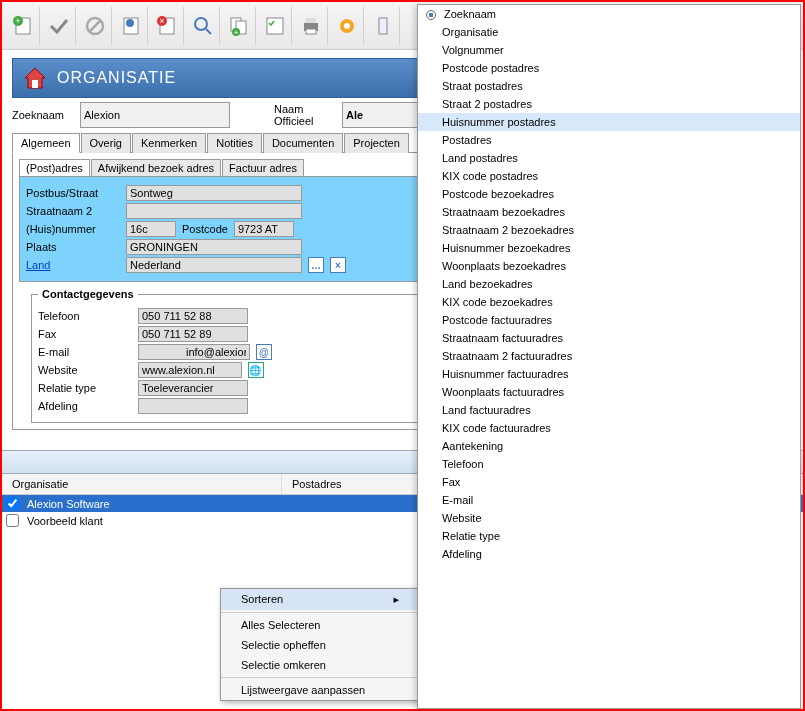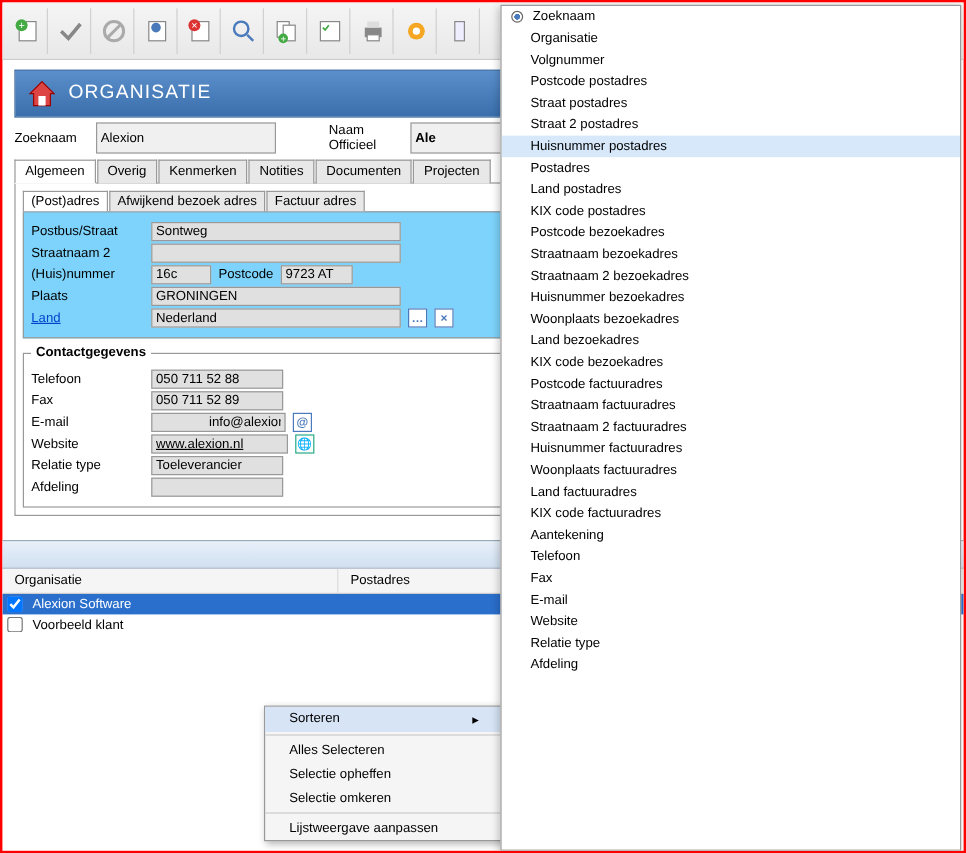--- a/index.html
+++ b/index.html
@@ -28,34 +28,34 @@
 
 .sub-tabs { display: flex; }
 .sub-tab { padding: 2px 6px; border: 1px solid #999; border-bottom: none; background: #e8e8e8; margin-right: 1px; cursor: pointer; font-size: 11px; }
 .sub-tab.active { background: #fff; }
 .sub-body { border: 1px solid #999; padding: 6px; background: #7dd3fc; }
 
 .form-row { display: flex; align-items: center; margin: 2px 0; }
 .form-row .lbl { width: 100px; }
 .form-row .lbl.link { color: #0044cc; text-decoration: underline; cursor: pointer; }
 .form-row input { background: #e0e0e0; border: 1px solid #999; padding: 1px 3px; height: 16px; font-size: 11px; }
-.w-long { width: 208px; }
+.w-long { width: 176px; }
 .w-med { width: 50px; }
 .w-pc { width: 60px; }
 .pc-lbl { margin: 0 6px; }
 
 .red-dot { width: 12px; height: 12px; background: #d00; border-radius: 50%; margin-left: 8px; }
 .word-icon, .mini-icon { width: 16px; height: 16px; margin-left: 6px; display: inline-flex; align-items: center; justify-content: center; font-size: 10px; border: 1px solid #4a7abc; color: #4a7abc; background: #fff; font-weight: bold; }
 
 .side-icons { display: flex; flex-direction: column; gap: 4px; margin-left: 8px; }
 
 fieldset { border: 1px solid #999; padding: 6px; margin-top: 6px; }
 legend { font-weight: bold; padding: 0 4px; }
 
-.two-col { display: flex; gap: 0; }
+.two-col { display: flex; gap: 0; margin-left: 12px; }
 .col-left { flex: 1; }
 .col-right { width: 150px; }
 
 .werk-list { border: 1px solid #999; background: #fff; min-height: 80px; }
 .werk-header { background: #f0f0f0; border-bottom: 1px solid #ccc; padding: 2px 4px; }
 .werk-item { padding: 2px 4px; display: flex; align-items: center; gap: 4px; }
 .werk-item.sel { background: #d6e4f5; }
 
 .action-icons { display: flex; gap: 4px; justify-content: flex-end; margin-top: 4px; }
 .aicon { width: 18px; height: 18px; display: flex; align-items: center; justify-content: center; cursor: pointer; font-size: 14px; }
@@ -269,21 +269,21 @@
           <span class="lbl">Fax</span>
           <input class="w-long" style="width: 110px;" value="050 711 52 89">
         </div>
       <div class="form-row">
           <span class="lbl">E-mail</span>
           <input class="w-long" style="width: 112px; padding-left: 47px;" value="info@alexion.nl">
           <span class="mini-icon">@</span>
         </div>
       <div class="form-row">
           <span class="lbl">Website</span>
-          <input class="w-long" style="width: 114px; text-decoration: underline;" value="www.alexion.nl">
+          <input class="w-long" style="width: 104px;" value="www.alexion.nl">
           <span class="mini-icon" style="border-color:#2a8;color:#2a8;">🌐</span>
         </div>
       <div class="form-row">
           <span class="lbl">Relatie type</span>
           <input class="w-long" style="width: 110px;" value="Toeleverancier">
         </div>
       <div class="form-row">
           <span class="lbl">Afdeling</span>
           <input class="w-long" style="width: 110px;" value="">
         </div>

